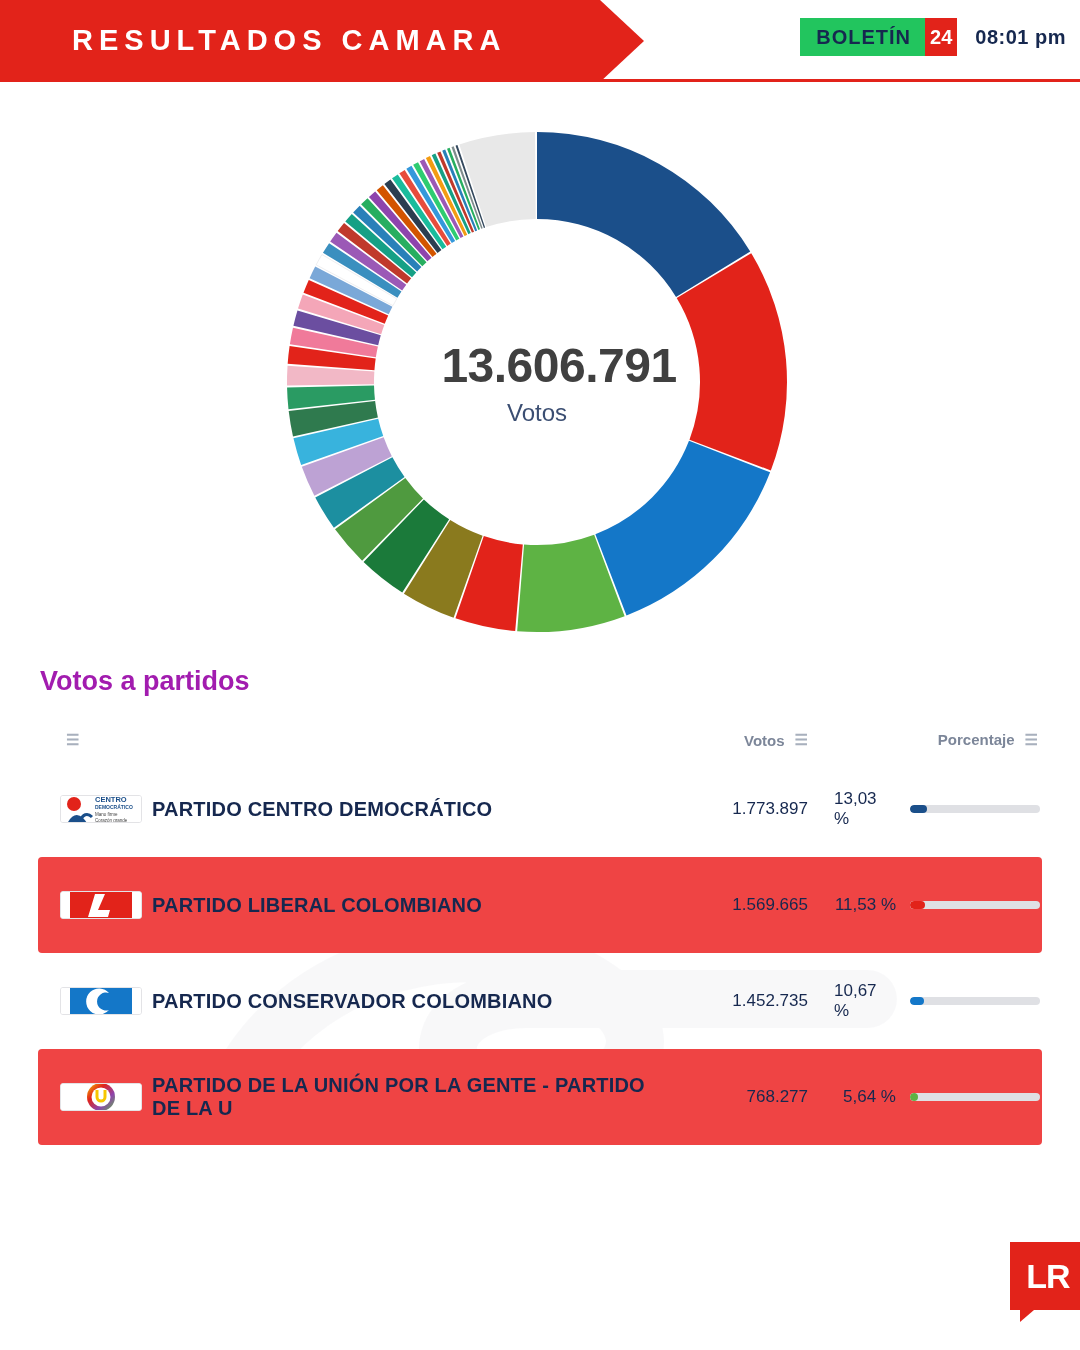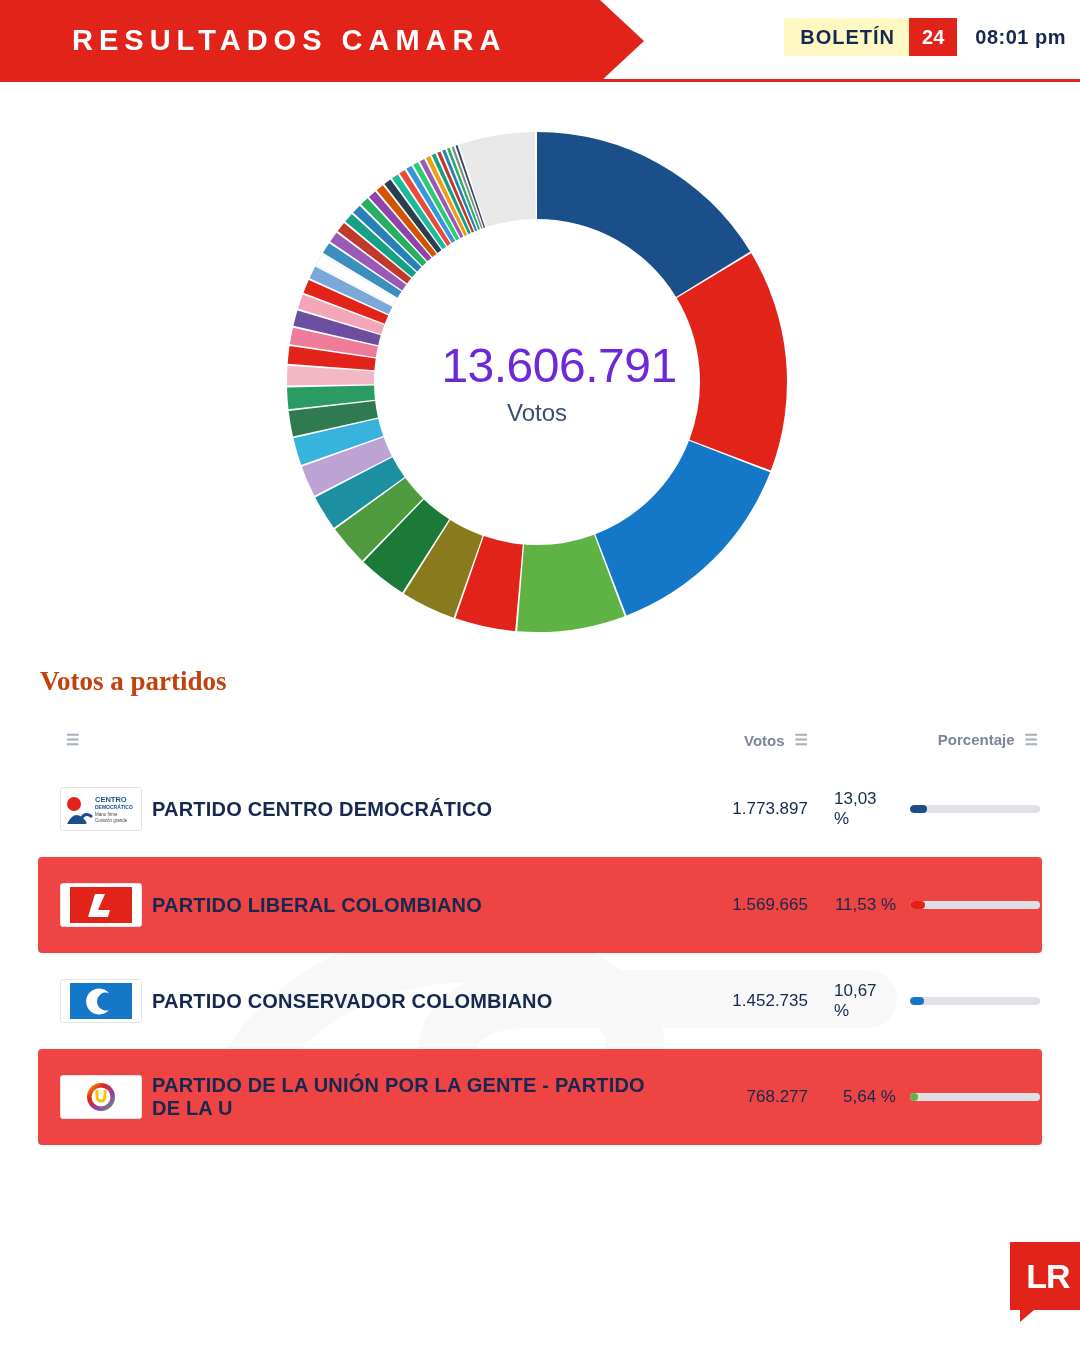--- a/index.html
+++ b/index.html
@@ -43,34 +43,34 @@
     letter-spacing: 6px;
   }
   .header-right {
     position: absolute;
     right: 14px; top: 18px;
     display: flex;
     align-items: center;
     gap: 0;
   }
   .boletin-label {
-    background: #fef9c3;
+    background: #22c55e;
     color: #16284f;
     font-size: 20px;
     font-weight: bold;
     letter-spacing: 1px;
     padding: 9px 14px 9px 16px;
     line-height: 1;
   }
   .boletin-num {
     background: #e2231a;
     color: #ffffff;
     font-size: 20px;
     font-weight: bold;
-    padding: 9px 13px;
+    padding: 9px 5px;
     line-height: 1;
   }
   .header-time {
     margin-left: 18px;
     font-size: 20px;
     font-weight: bold;
     color: #16284f;
     letter-spacing: 0.5px;
   }
   .header-rule {
@@ -96,38 +96,37 @@
     position: absolute;
     left: 277px; top: 40px;
     width: 520px; height: 520px;
     display: flex;
     flex-direction: column;
     align-items: center;
     justify-content: center;
   }
   .donut-total {
     font-size: 48px;
-    font-weight: normal;
-    color: #6d28d9;
+    font-weight: bold;
+    color: #404040;
     letter-spacing: -0.5px;
     margin-left: 44px;
   }
   .donut-label {
     font-size: 24px;
     color: #3b4e72;
     margin-top: 6px;
   }
 
   
   .section-title {
     margin: 14px 0 0 40px;
     font-size: 27px;
     font-weight: bold;
-    color: #c2410c;
-    font-family: Liberation Serif, serif;
+    color: #a21caf;
   }
   .table {
     position: relative;
     margin: 22px 38px 0 38px;
     width: 1004px;
   }
   .thead {
     display: flex;
     align-items: center;
     height: 42px;
@@ -148,21 +147,21 @@
   }
   .row.alt { background: #ef4444; border-radius: 4px; }
   .row-party {
     width: 640px;
     display: flex;
     align-items: center;
     padding-left: 22px;
     gap: 10px;
   }
   .logo {
-    width: 82px; height: 44px;
+    width: 82px; height: 28px;
     border: 1px solid #e3e3e6;
     background: #ffffff;
     border-radius: 3px;
     display: flex;
     align-items: center;
     justify-content: center;
     overflow: hidden;
     flex: none;
   }
   .party-name {

